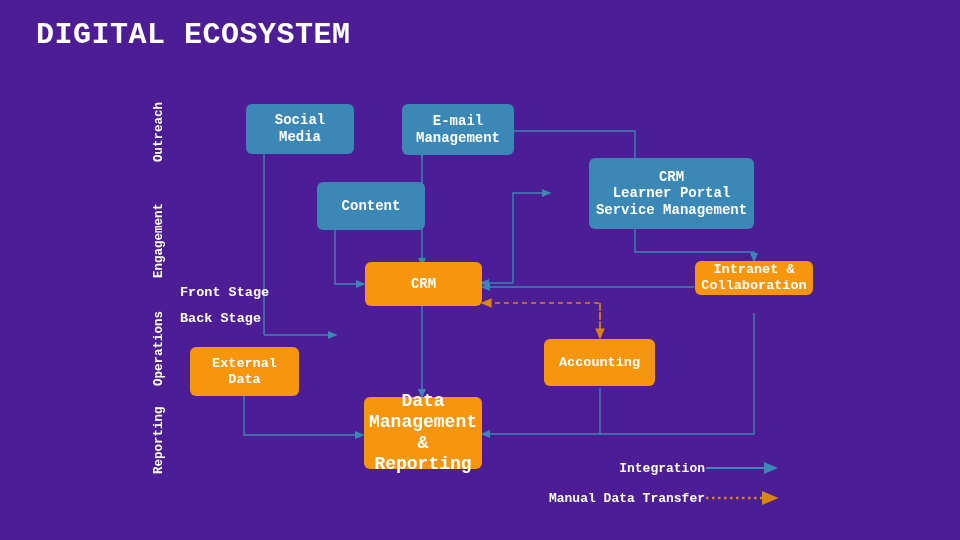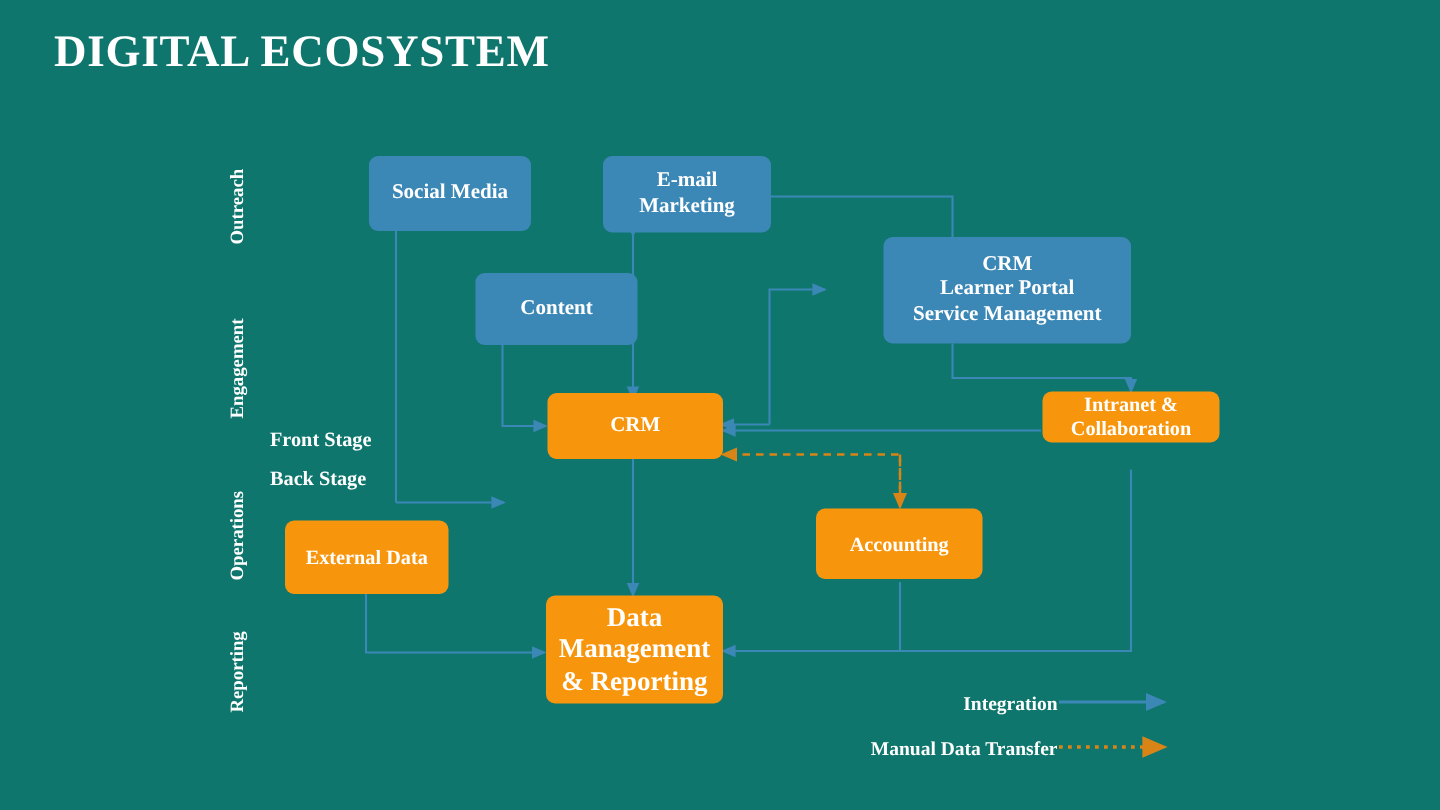--- a/index.html
+++ b/index.html
@@ -4,23 +4,23 @@
 <style>
   html, body {
     margin: 0;
     padding: 0;
     background: #22374f;
   }
   #stage {
     position: relative;
     width: 960px;
     height: 540px;
-    background: #0f766e;
+    background: #4c1d95;
     overflow: hidden;
-    font-family: Liberation Serif, serif;
+    font-family: Liberation Mono, monospace;
   }
   #title {
     position: absolute;
     left: 36px;
     top: 18px;
     font-size: 30px;
     font-weight: bold;
     color: #ffffff;
     letter-spacing: 0.5px;
     white-space: nowrap;
@@ -133,21 +133,21 @@
 
   <div class="stage-label" style="left:180px; top:285px;">Front Stage</div>
   <div class="stage-label" style="left:180px; top:311px;">Back Stage</div>
 
   <div class="node blue" style="left:210px; top:104px; width:108px; height:50px; font-size:14px;">
     <span class="lbl">Social Media</span>
   </div>
 
   <div class="node blue" style="left:366px; top:104px; width:112px; height:51px; font-size:14px;">
     <span class="lbl">E-mail
-Marketing</span>
+Management</span>
   </div>
 
   <div class="node blue" style="left:281px; top:182px; width:108px; height:48px; font-size:14px;">
     <span class="lbl">Content</span>
   </div>
 
   <div class="node blue" style="left:553px; top:158px; width:165px; height:71px; font-size:14px;">
     <span class="lbl">CRM
 Learner Portal
 Service Management</span>

